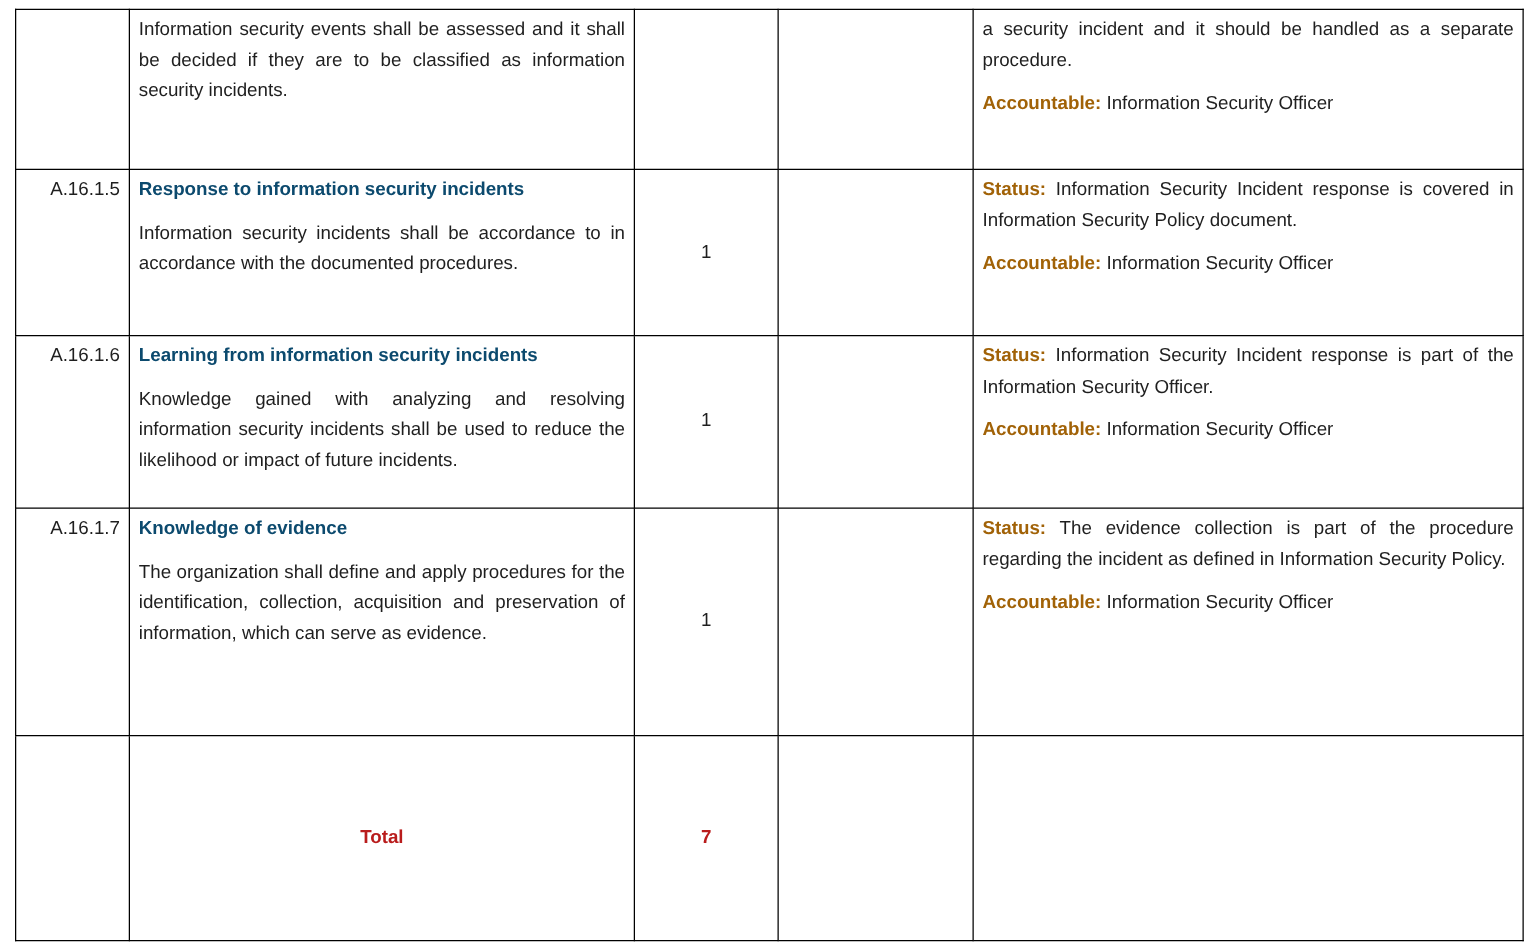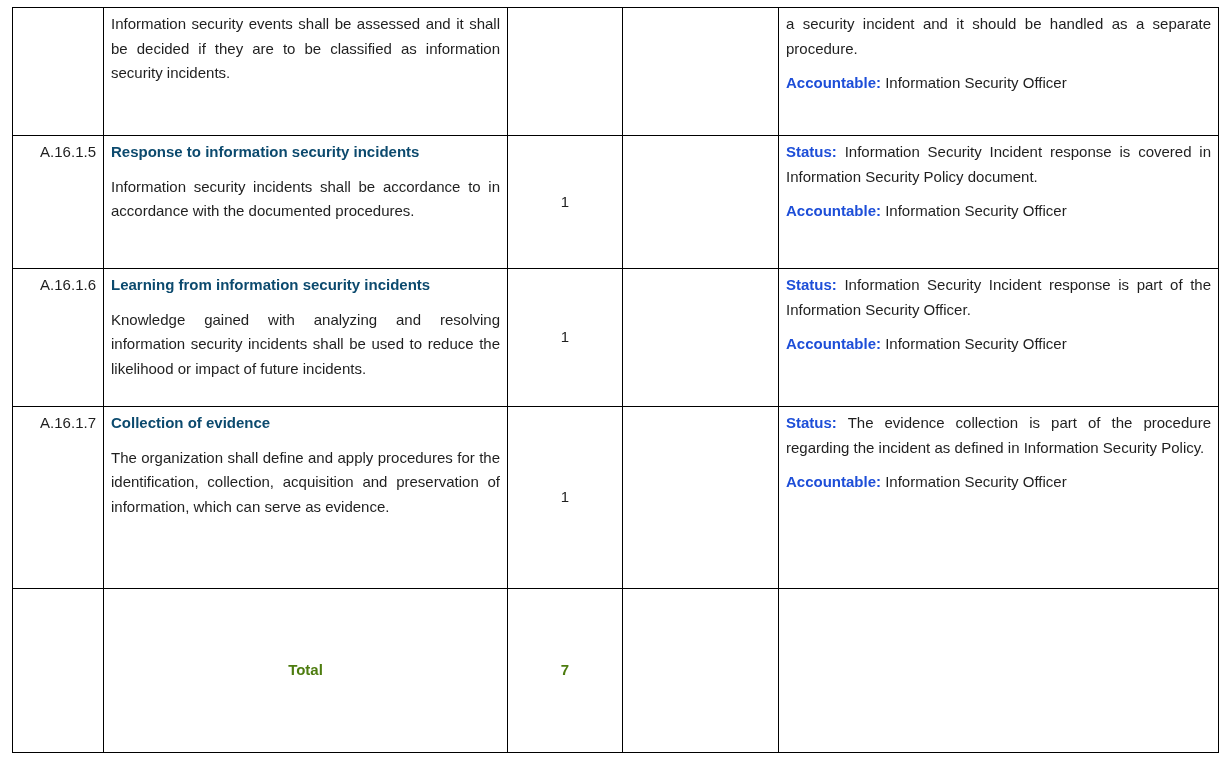--- a/index.html
+++ b/index.html
@@ -27,24 +27,24 @@
     padding: 4px 7px;
     font-size: 15px;
     line-height: 24.5px;
     color: #1f1f1f;
     overflow: hidden;
     word-wrap: break-word;
   }
   .para { margin: 0 0 10px 0; text-align: justify; }
   .para:last-child { margin-bottom: 0; }
   .title-para { margin: 0 0 10px 0; text-align: left; font-weight: 700; color: #0c4a6e; }
-  .lbl { font-weight: 700; color: #1d4ed8; }
+  .lbl { font-weight: 700; color: #a16207; }
   td.cell-id { padding-left: 12px; text-align: right; }
   td.cell-count { text-align: center; vertical-align: middle; }
-  td.cell-total-label { text-align: center; vertical-align: middle; font-weight: 700; color: #4d7c0f; }
+  td.cell-total-label { text-align: center; vertical-align: middle; font-weight: 700; color: #b91c1c; }
   tr.r1 { height: 128px; }
   tr.r2 { height: 133px; }
   tr.r3 { height: 138px; }
   tr.r4 { height: 182px; }
   tr.r5 { height: 164px; }
 </style>
 </head>
 <body>
 
 <div class="page">
@@ -95,21 +95,21 @@
       <td></td>
       <td>
         <p class="para"><span class="lbl">Status:</span> <span>Information Security Incident response is part of the Information Security Officer.</span></p>
         <p class="para"><span class="lbl">Accountable:</span> <span>Information Security Officer</span></p>
       </td>
     </tr>
 
     <tr class="r4">
       <td class="cell-id">A.16.1.7</td>
       <td>
-        <p class="title-para">Collection of evidence</p>
+        <p class="title-para">Knowledge of evidence</p>
         <p class="para">The organization shall define and apply procedures for the identification, collection, acquisition and preservation of information, which can serve as evidence.</p>
       </td>
       <td class="cell-count">1</td>
       <td></td>
       <td>
         <p class="para"><span class="lbl">Status:</span> <span>The evidence collection is part of the procedure regarding the incident as defined in Information Security Policy.</span></p>
         <p class="para"><span class="lbl">Accountable:</span> <span>Information Security Officer</span></p>
       </td>
     </tr>
 

